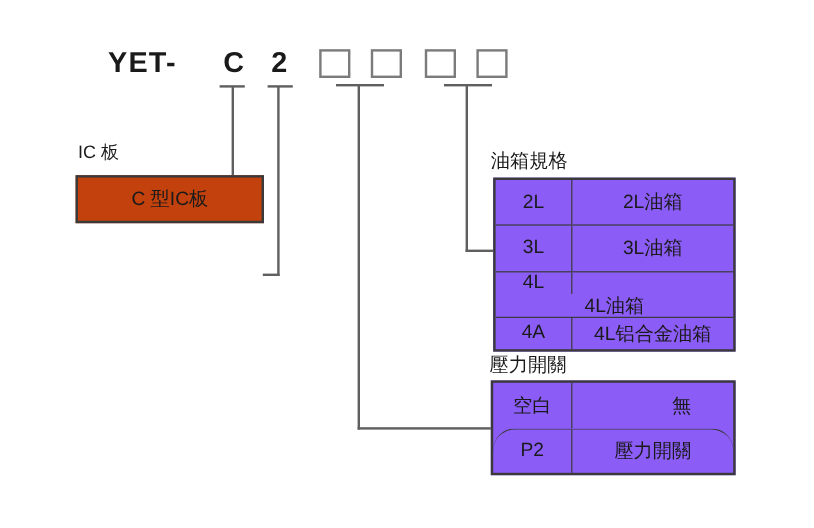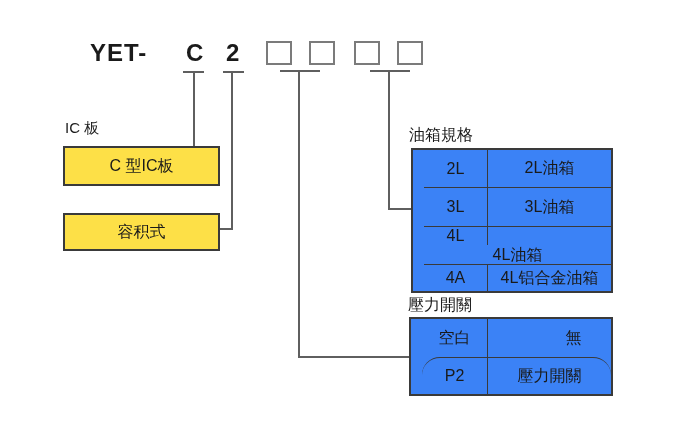--- a/index.html
+++ b/index.html
@@ -33,32 +33,31 @@
   .lbl {
     position: absolute;
     font-size: 16px;
     line-height: 18px;
     white-space: nowrap;
   }
   .box {
     position: absolute;
     border: 2px solid #3a3a3a;
     box-sizing: border-box;
-    background: #fde047;
+    background: #c2410c;
     display: flex;
     align-items: center;
     justify-content: center;
     font-size: 16px;
   }
   .tbl {
     position: absolute;
     border: 2px solid #3a3a3a;
     box-sizing: border-box;
-    background: #3b82f6;
-    padding-left: 11px;
+    background: #8b5cf6;
   }
   .trow { display: flex; border-top: 1px solid #3a3a3a; box-sizing: border-box; }
   .trow:first-child { border-top: none; }
   .cell {
     display: flex;
     align-items: center;
     justify-content: center;
     font-size: 16px;
     box-sizing: border-box;
     white-space: nowrap;
@@ -96,23 +95,20 @@
   <div class="line" style="left:370px; top:70px; width:40px; height:2px;"></div>
   <div class="line" style="left:388px; top:71px; width:2px; height:139px;"></div>
   <div class="line" style="left:388px; top:208px; width:24px; height:2px;"></div>
 
   <span class="lbl" style="left:65px; top:119px; font-size:15px;">IC 板</span>
 
   <div class="box" style="left:63px; top:146px; width:157px; height:40px;">
     <span>C 型IC板</span>
   </div>
 
-  <div class="box" style="left:63px; top:213px; width:157px; height:38px;">
-    <span>容积式</span>
-  </div>
 
   <span class="lbl" style="left:409px; top:126px;">油箱規格</span>
 
   <div class="tbl tbl-tank" style="left:411px; top:148px; width:202px; height:145px;">
     <div class="trow" style="height:37px;">
       <div class="cell code">2L</div>
       <div class="cell desc">2L油箱</div>
     </div>
     <div class="trow" style="height:39px;">
       <div class="cell code">3L</div>

